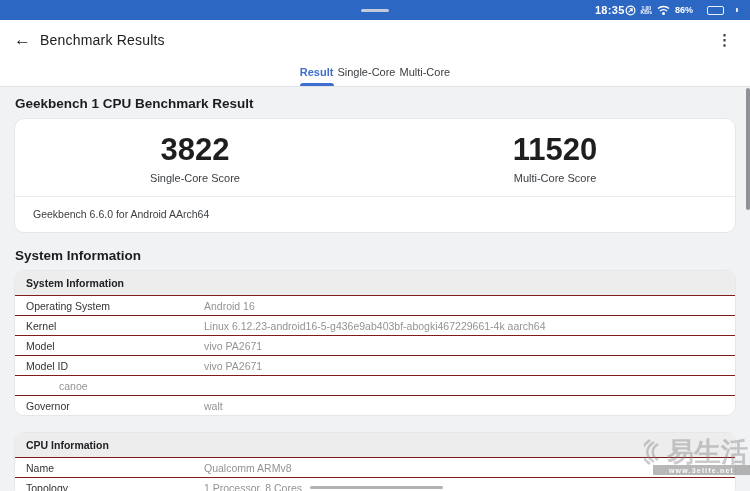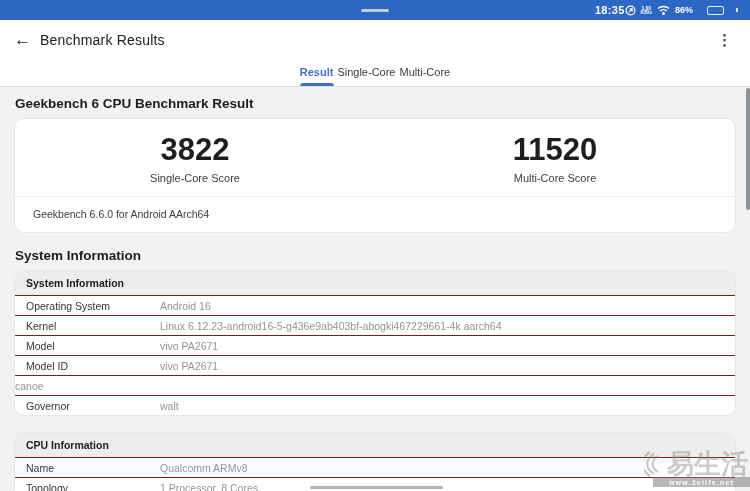--- a/index.html
+++ b/index.html
@@ -68,32 +68,32 @@
   .thead {
     background:#ededee; height:24px; display:flex; align-items:center;
     padding:0 11px; font-size:10.5px; font-weight:700; color:#202124;
   }
   .trow {
     height:20px; display:flex; align-items:center; font-size:10.5px;
     border-top:1px solid #7f1d1d; background:#fff;
   }
   .trow:first-of-type { border-top:none; }
   .t-label { width:145px; padding-left:11px; color:#333437; flex:none; }
-  .t-value { color:#939396; }
+  .t-value { color:#939396;margin-left:44px; }
   
   .scroll-thumb {
     position:absolute; right:0; top:88px; width:4px; height:122px;
     background:#8f9397; border-radius:2px;
   }
   .home-indicator {
     position:absolute; left:310px; top:486px; width:133px; height:2.5px;
     background:#b3b3b5; border-radius:2px;
   }
   .watermark {
-    position:absolute; right:0; bottom:4px; width:118px; text-align:right;
+    position:absolute; right:0; bottom:16px; width:118px; text-align:right;
     pointer-events:none;
   }
   .wm-main {
     display:flex; align-items:center; justify-content:flex-end; gap:1px;
     color:rgba(130,130,130,.42); font-weight:700; font-size:27px; line-height:30px;
     padding-right:2px;
   }
   .wm-band {
     margin-top:-2px; margin-left:21px; height:10px; background:rgba(125,125,125,.55);
     color:rgba(255,255,255,.92); font-size:7px; font-weight:700; letter-spacing:1.2px;
@@ -151,21 +151,21 @@
       
     </span>
     <span class="tab">
       <span>Multi-Core</span>
       
     </span>
   </div>
 
   <div class="content">
 
-    <div class="page-heading">Geekbench 6 CPU Benchmark Result</div>
+    <div class="page-heading">Geekbench 1 CPU Benchmark Result</div>
 
     <div class="card score-card">
       <div class="scores">
         <div class="score-block">
           <div class="score-value">3822</div>
           <div class="score-label">Single-Core Score</div>
         </div>
         <div class="score-block">
           <div class="score-value">11520</div>
           <div class="score-label">Multi-Core Score</div>

